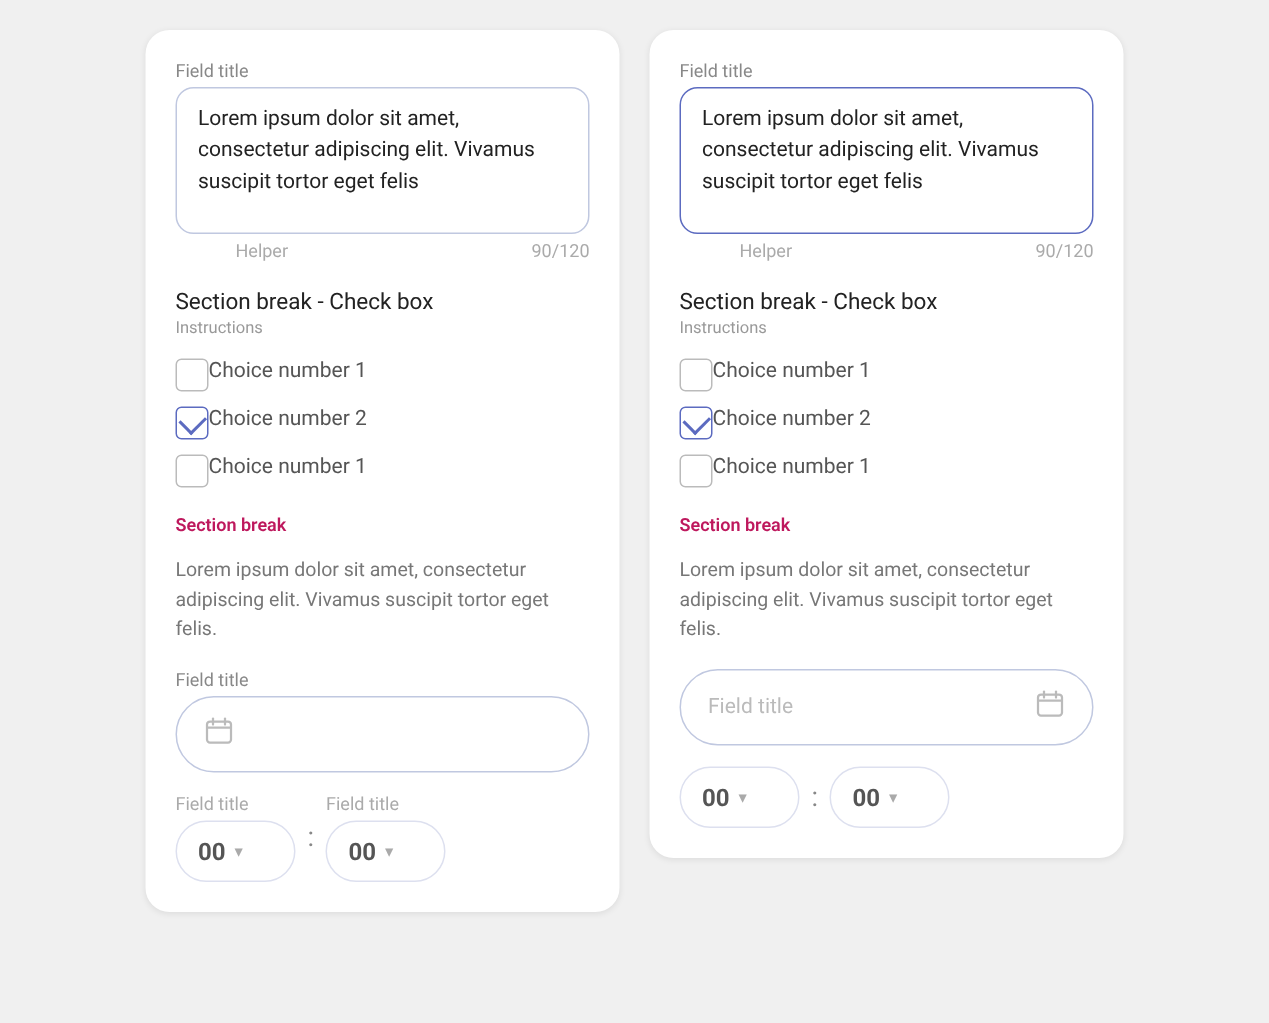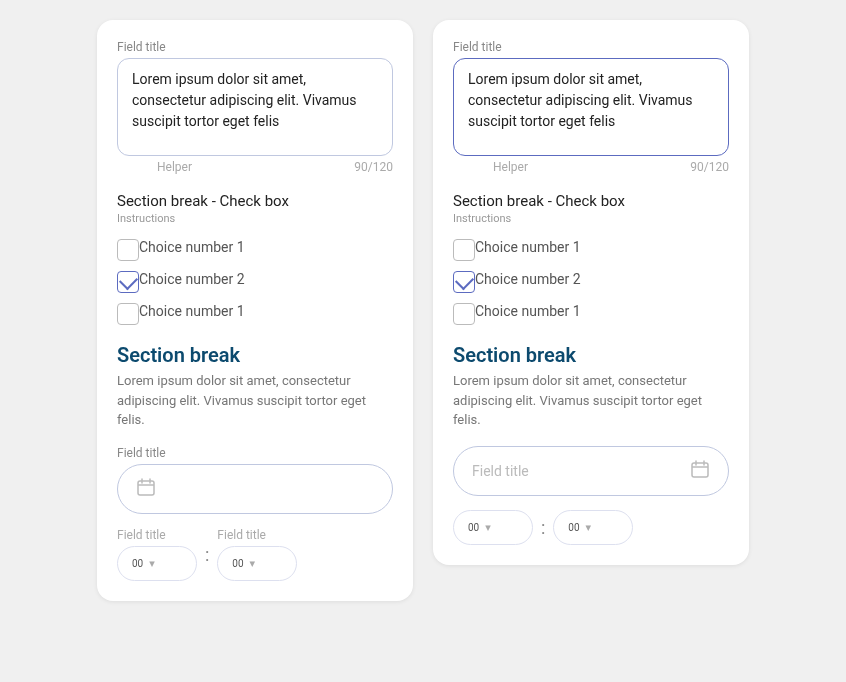--- a/index.html
+++ b/index.html
@@ -98,24 +98,24 @@
       transform: rotate(-45deg) translate(1px, -1px);
     }
     .choice-label {
       font-size: 14px;
       color: #555;
     }
     .section-break-plain {
       margin-top: 18px;
     }
     .section-break-plain .section-break-title {
-      font-size: 20px;
+      font-size: 12px;
       font-weight: 600;
-      color: #0c4a6e;
-      margin-bottom: 4px;
+      color: #be185d;
+      margin-bottom: 14px;
     }
     .section-break-desc {
       font-size: 13px;
       color: #777;
       line-height: 1.5;
       margin-bottom: 16px;
     }
     .date-field-wrapper {
       position: relative;
       border: 1.5px solid #c0c8e0;
@@ -154,23 +154,23 @@
       border-radius: 50px;
       padding: 10px 14px;
       display: flex;
       align-items: center;
       gap: 6px;
       cursor: pointer;
       background: #fff;
       min-width: 80px;
     }
     .time-select-value {
-      font-size: 10px;
+      font-size: 16px;
       color: #555;
-      font-weight: 400;
+      font-weight: 700;
     }
     .time-chevron {
       color: #aaa;
       font-size: 11px;
     }
     .time-separator {
       font-size: 18px;
       color: #888;
       font-weight: 400;
     }

